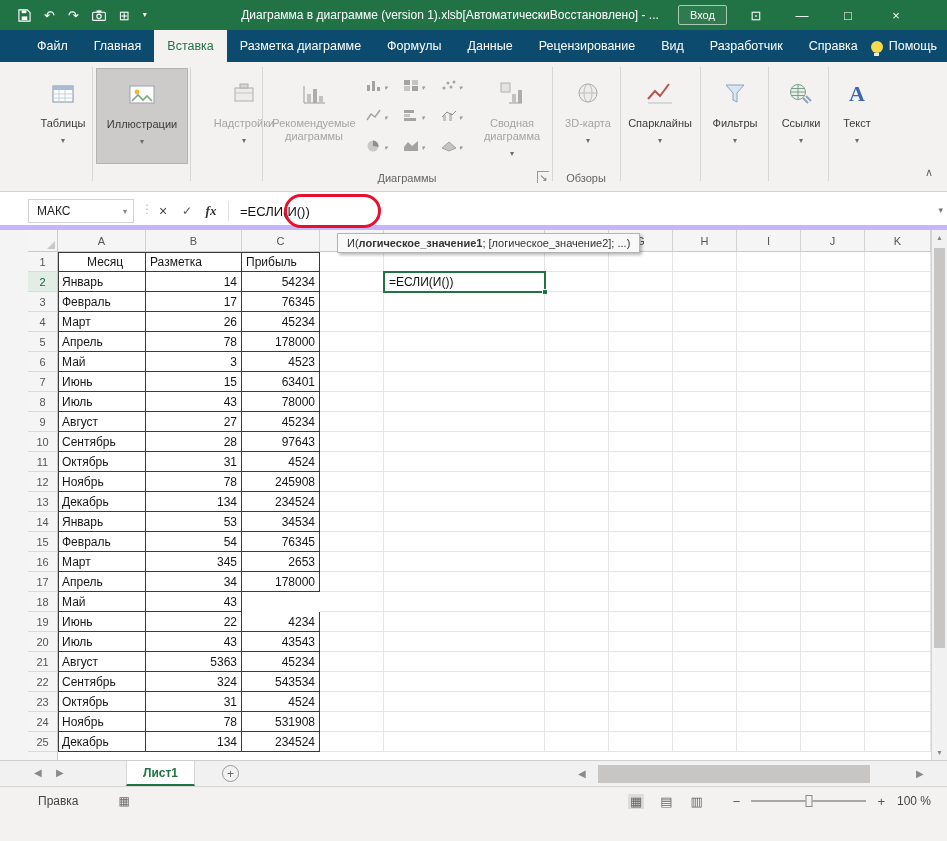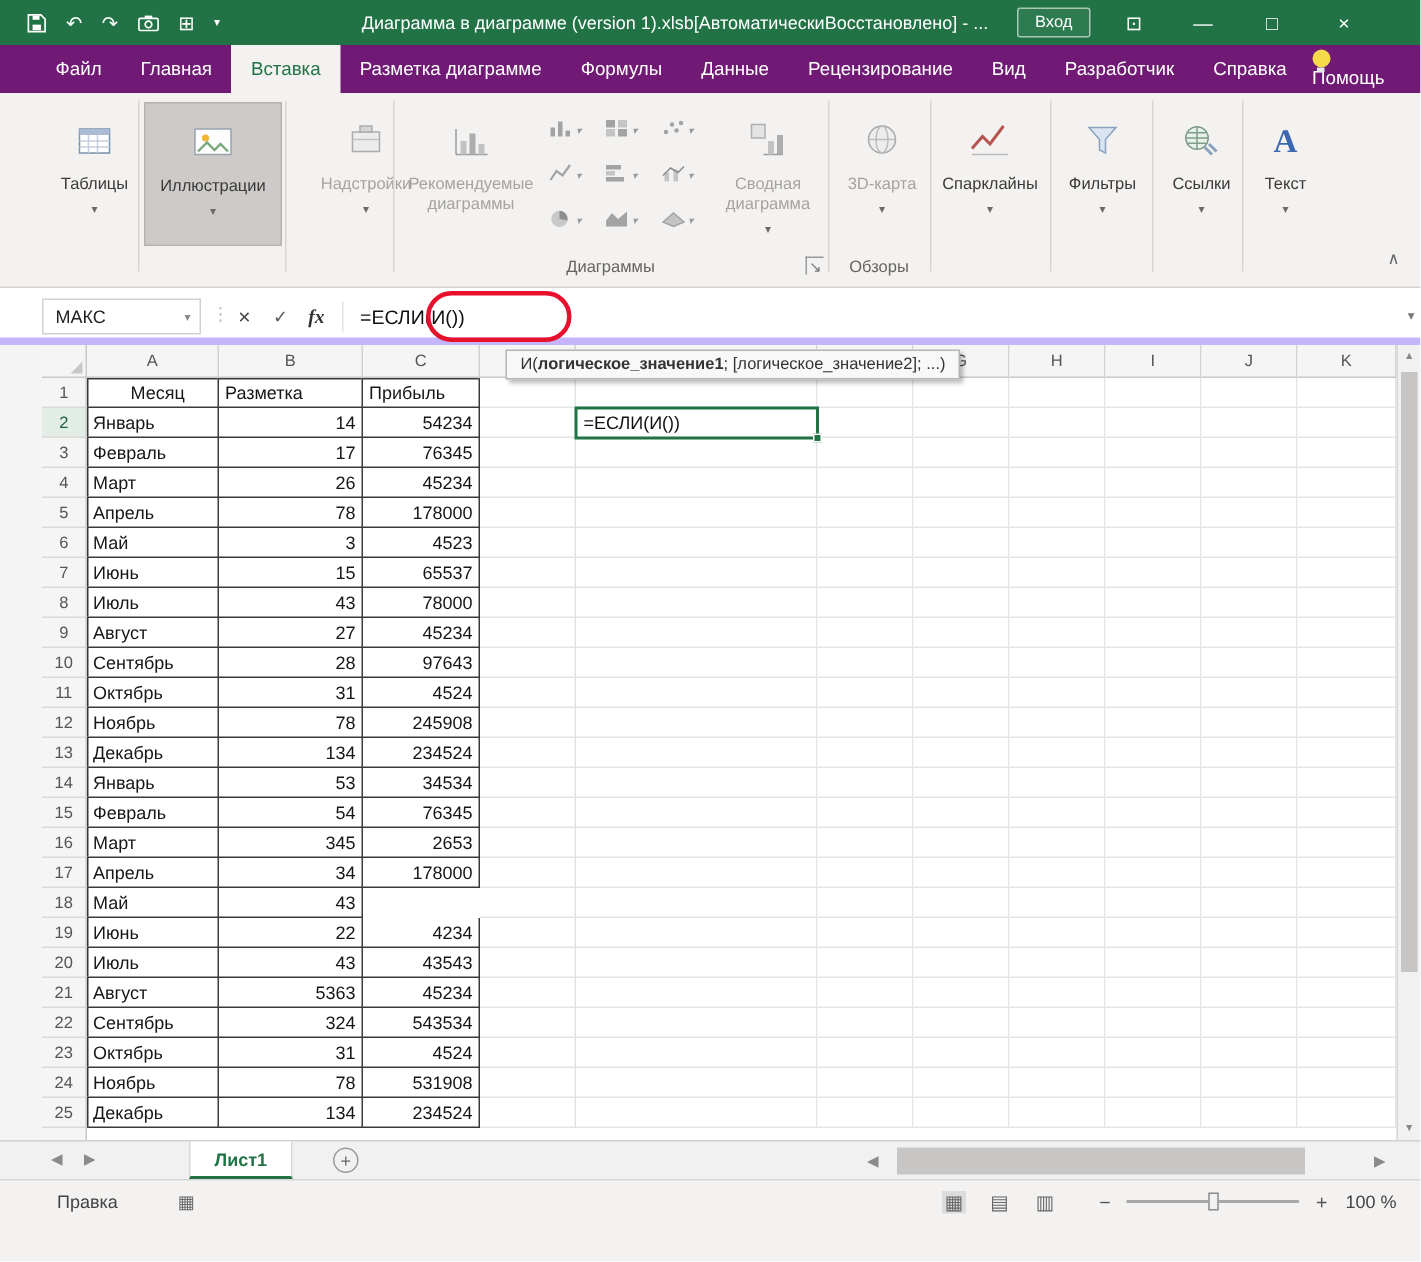--- a/index.html
+++ b/index.html
@@ -9,25 +9,25 @@
 
   
   #titlebar { position:absolute; left:0; top:0; right:0; height:30px; background:#217346; color:#fff; }
   .qa { position:absolute; left:18px; top:0; height:30px; display:flex; align-items:center; gap:13px; }
   .qi { color:#fff; font-size:13px; line-height:1; display:flex; align-items:center; cursor:default; }
   .ttl { position:absolute; left:240px; width:420px; top:0; height:30px; display:flex; align-items:center; justify-content:center; font-size:12px; white-space:nowrap; overflow:hidden; }
   .signin { position:absolute; left:678px; top:5px; height:20px; padding:0 11px; background:#2d7b4f; border:1px solid #a9c9b5; border-radius:2px; color:#fff; font-size:11px; font-family:inherit; }
   .wb { position:absolute; top:0; height:30px; width:38px; display:flex; align-items:center; justify-content:center; font-size:13px; color:#fff; }
 
   
-  #tabrow { position:absolute; left:0; top:30px; right:0; height:32px; background:#701a75; display:flex; align-items:stretch; padding-left:24px; }
+  #tabrow { position:absolute; left:0; top:30px; right:0; height:32px; background:#0c4a6e; display:flex; align-items:stretch; padding-left:24px; }
   .rtab { padding:0 13px; display:flex; align-items:center; color:#fff; font-size:12.5px; white-space:nowrap; cursor:pointer; }
   .rtab.active { background:#f3f2f1; color:#217346; }
   .tabright { margin-left:auto; display:flex; align-items:center; gap:22px; padding-right:24px; color:#fff; font-size:12.5px; }
-  .tritem { display:flex; align-items:flex-start;flex-direction:column; }
+  .tritem { display:flex; align-items:flex-end; }
   .bulbi { width:12px; height:12px; border-radius:50%; background:#f7d94c; margin-right:6px; position:relative; }
   .bulbi::after { content:""; position:absolute; left:3.5px; bottom:-3px; width:5px; height:3px; background:#e9e9e9; }
 
   
   #ribbon { position:absolute; left:0; top:62px; right:0; height:130px; background:#f3f2f1; border-bottom:1px solid #d4d2d0; }
   .rbtn { position:absolute; top:6px; height:96px; display:flex; flex-direction:column; align-items:center; font-size:11px; color:#3b3a39; text-align:center; cursor:pointer; }
   .rbtn .ic { height:36px; display:flex; align-items:center; justify-content:center; margin-top:8px; }
   .rbtn .lbl { margin-top:5px; line-height:13px; }
   .rbtn .arr { margin-top:3px; }
   .arr::after { content:"▾"; font-size:8px; color:#6d6b68; }
@@ -478,21 +478,21 @@
           <div class="cell" style="width: 64px;"></div>
           <div class="cell" style="width: 64px;"></div>
           <div class="cell" style="width: 64px;"></div>
           <div class="cell" style="width: 64px;"></div>
           <div class="cell" style="width: 66px;"></div>
         </div>
         <div class="grow">
           <div class="rowh">7</div>
           <div class="cell tbl t-left" style="width: 88px;">Июнь</div>
           <div class="cell tbl num" style="width: 96px;">15</div>
-          <div class="cell tbl num" style="width: 78px;">65537</div>
+          <div class="cell tbl num" style="width: 78px;">63401</div>
           <div class="cell" style="width: 64px;"></div>
           <div class="cell" style="width: 161px;"></div>
           <div class="cell" style="width: 64px;"></div>
           <div class="cell" style="width: 64px;"></div>
           <div class="cell" style="width: 64px;"></div>
           <div class="cell" style="width: 64px;"></div>
           <div class="cell" style="width: 64px;"></div>
           <div class="cell" style="width: 66px;"></div>
         </div>
         <div class="grow">

